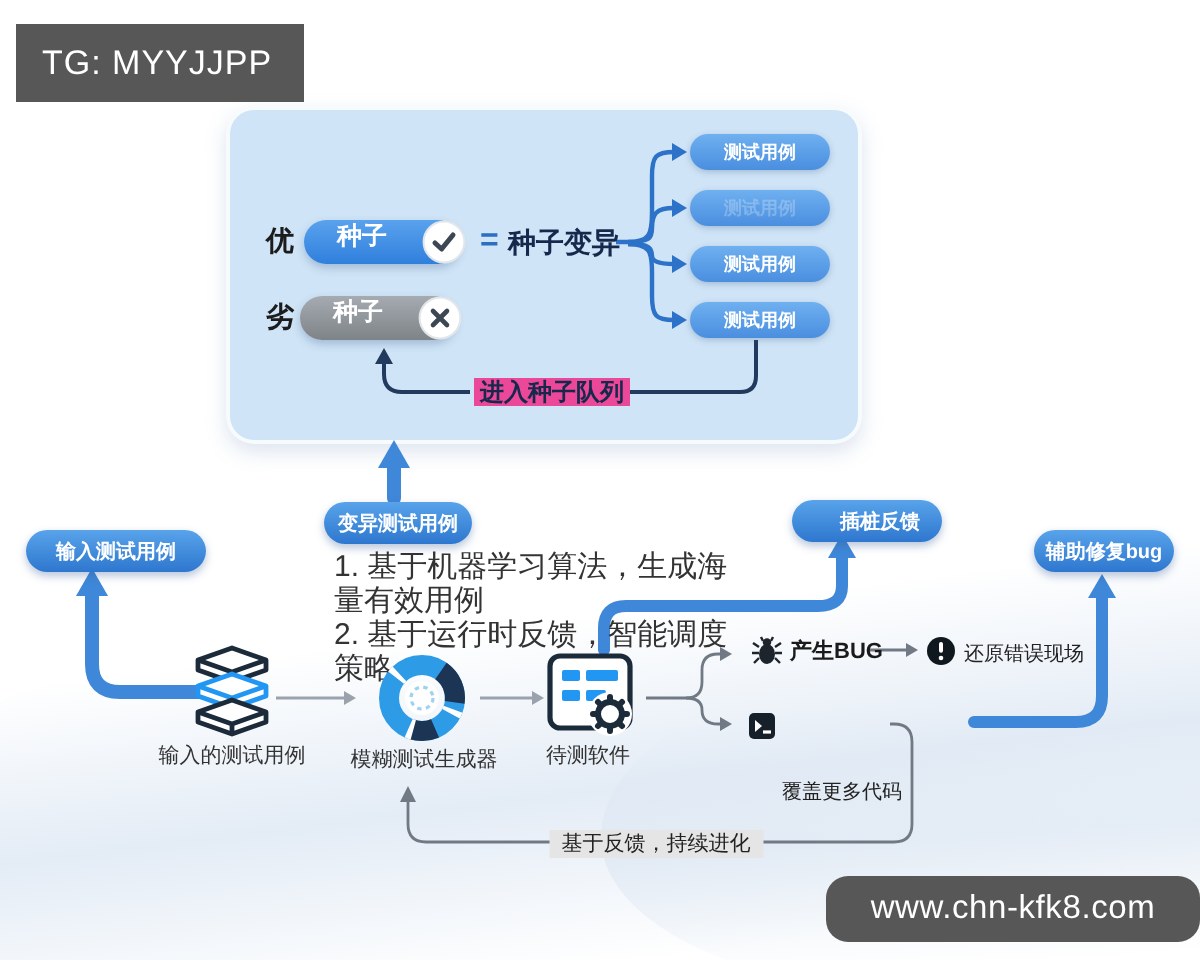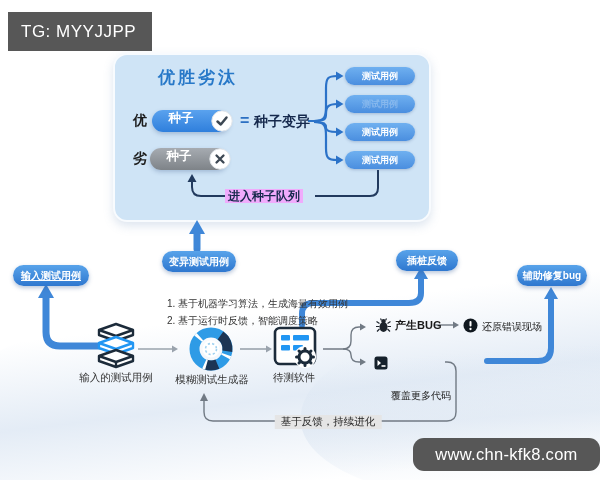--- a/index.html
+++ b/index.html
@@ -29,32 +29,32 @@
              box-shadow:0 2px 4px rgba(60,90,140,0.3);}
   .seed-good{background:linear-gradient(180deg,#5aa2ee,#2f7fdc);}
   .seed-bad{background:linear-gradient(180deg,#a6abb1,#7e8388);}
   .mark-circle{width:22px;height:22px;}
   .equals{font-size:16px;font-weight:bold;color:#2b6fc2;}
   .navy{color:#16294d;}
   .tc-pill{left:345px;width:70px;height:18px;border-radius:9px;background:linear-gradient(180deg,#6fb0f0,#4a8edf);
            color:#fff;font-size:9px;font-weight:bold;display:flex;align-items:center;justify-content:center;
            box-shadow:0 1px 3px rgba(60,90,140,0.3);}
   .tc-faded{color:rgba(255,255,255,0.25);}
-  .queue-label{left:225px;top:189px;width:78px;text-align:center;font-size:12px;font-weight:bold;color:#16294d;
-               background:#f0abfc;line-height:14px;}
+  .queue-label{left:237px;top:189px;width:78px;text-align:center;font-size:12px;font-weight:bold;color:#16294d;
+               background:#ec4899;line-height:14px;}
 
   .badge{height:21px;border-radius:11px;background:linear-gradient(180deg,#58a3ea,#2e77cf);color:#fff;
          font-size:10px;font-weight:bold;display:flex;align-items:center;justify-content:center;
          box-shadow:0 2px 4px rgba(50,90,150,0.35);}
-  .b-input{left:13px;top:265px;width:76px;text-decoration:underline;}
+  .b-input{left:13px;top:265px;width:90px;}
   .b-mut{left:162px;top:251px;width:74px;}
-  .b-instr{left:396px;top:250px;width:62px;}
+  .b-instr{left:396px;top:250px;width:62px;padding-left:13px;}
   .b-repair{left:517px;top:265px;width:70px;}
 
-  .notes{left:167px;top:275px;width:200px;font-size:10px;color:#333;line-height:17px;margin-top:20px;}
+  .notes{left:167px;top:275px;width:200px;font-size:15px;color:#333;line-height:17px;}
 
   .icon-label{font-size:10.5px;color:#333;transform:translateX(-50%);white-space:nowrap;}
   .row-label{font-size:10px;color:#222;white-space:nowrap;}
   .bug-label{font-size:11px;font-weight:bold;color:#1a1a1a;white-space:nowrap;}
   .feedback-label{left:328px;top:415px;transform:translateX(-50%);font-size:10.5px;color:#222;background:#e5e5e5;
                   padding:0 6px;white-space:nowrap;}
   svg.lines{position:absolute;left:0;top:0;z-index:2;}
 </style>
 </head>
 <body>
@@ -119,21 +119,20 @@
       <path d="M284,421 H213 Q204,421 204,412 L204,400"></path>
     </g>
     <g fill="#717a84">
       <polygon points="360,323.5 360,330.5 366,327"></polygon>
       <polygon points="360,358.5 360,365.5 366,362"></polygon>
       <polygon points="453,321.5 453,328.5 459,325"></polygon>
       <polygon points="200,401 208,401 204,393"></polygon>
     </g>
   </svg>
 
-  <div class="abs z3 panel-title">优胜劣汰</div>
   <div class="abs z3 cn-label" style="left:133px;top:112px;">优</div>
   <div class="abs z3 seed-pill seed-good" style="left:152px;top:110px;">
     <span>种子</span>
   </div>
   <svg class="abs z3 mark-circle" style="left:211px;top:110px;" viewBox="0 0 22 22">
     <circle cx="11" cy="11" r="10.2" fill="#fff" stroke="#e2e6ea" stroke-width="1"></circle>
     <path d="M6.5,11.5 L9.8,14.5 L15.5,7.5" stroke="#3c4753" stroke-width="2.5" fill="none" stroke-linecap="round" stroke-linejoin="round"></path>
   </svg>
   <div class="abs z3 equals" style="left:240px;top:112px;">=</div>
   <div class="abs z3 cn-label navy" style="left:254px;top:113px;">种子变异</div>

